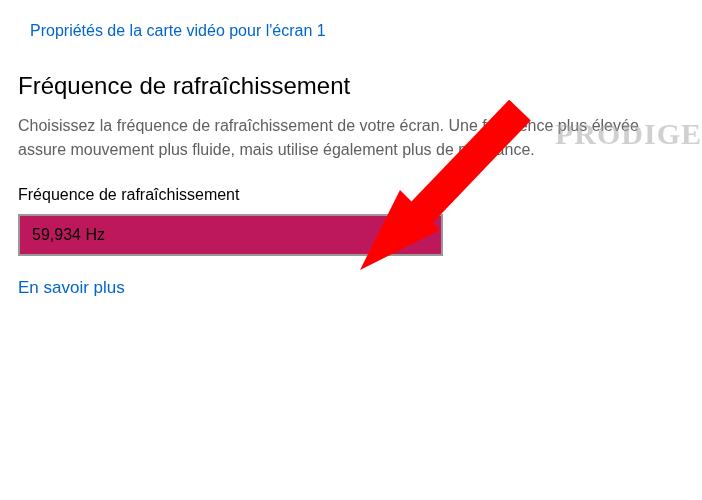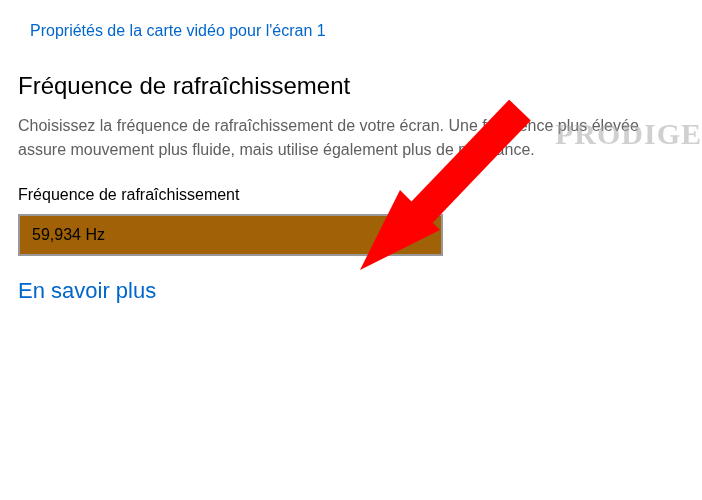--- a/index.html
+++ b/index.html
@@ -36,40 +36,40 @@
     }
     .field-label {
       font-size: 16px;
       color: #000;
       margin-bottom: 10px;
     }
     .dropdown {
       width: 425px;
       height: 42px;
       border: 2px solid #999;
-      background: #a16207;
+      background: #be185d;
       display: flex;
       align-items: center;
       justify-content: space-between;
       padding: 0 12px;
       cursor: pointer;
       font-size: 16px;
       color: #000;
       margin-bottom: 22px;
     }
     .chevron {
       width: 14px;
       height: 14px;
       display: flex;
       align-items: center;
       justify-content: center;
     }
     .learn-more {
       color: #0066cc;
-      font-size: 22px;
+      font-size: 17px;
       text-decoration: none;
       cursor: pointer;
       display: inline-block;
     }
     .watermark {
       position: absolute;
       right: 0;
       top: 120px;
       font-family: Liberation Serif, serif;
       font-weight: 900;

